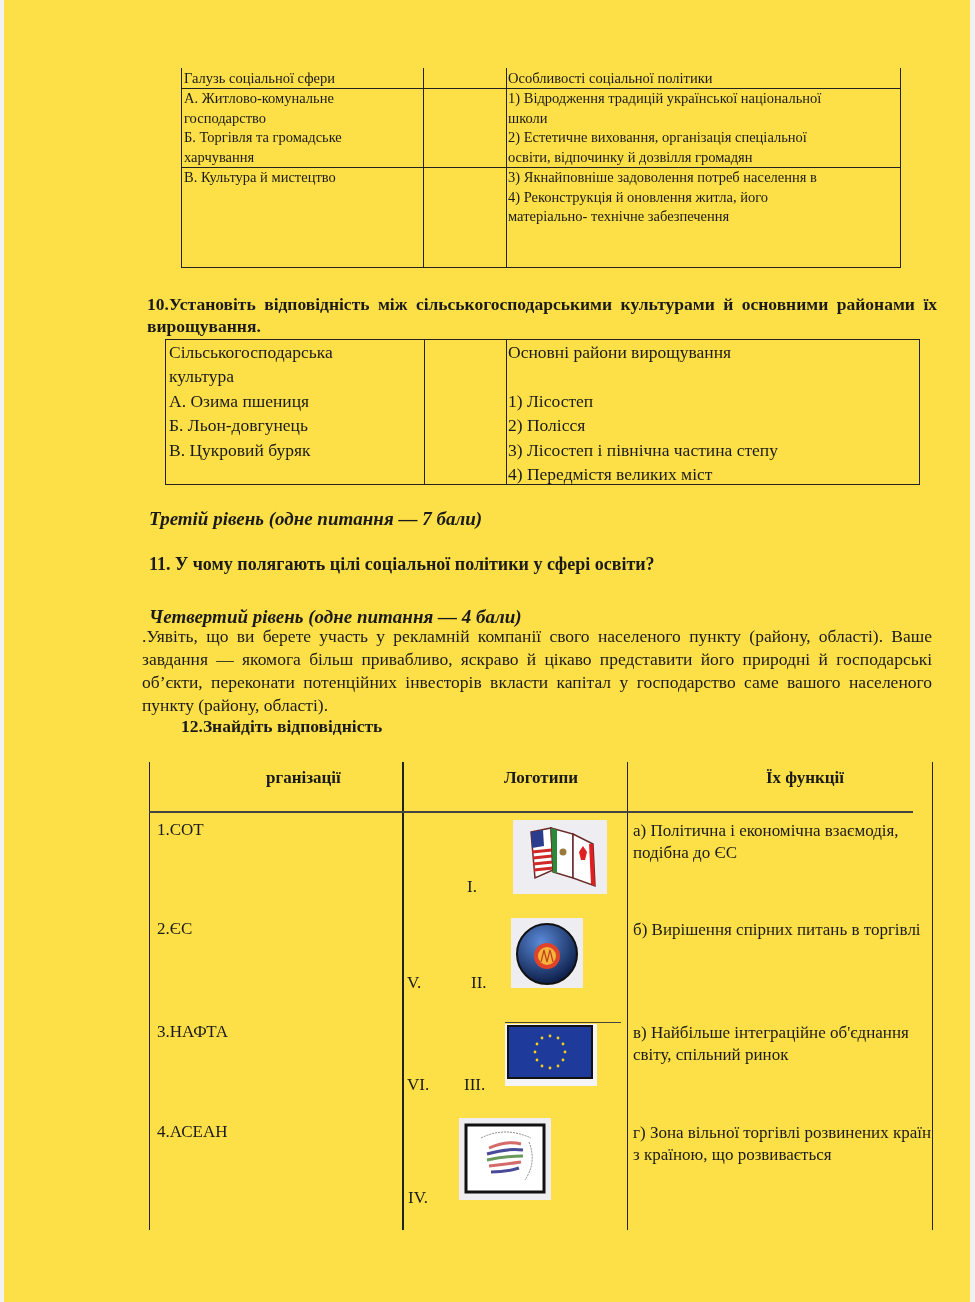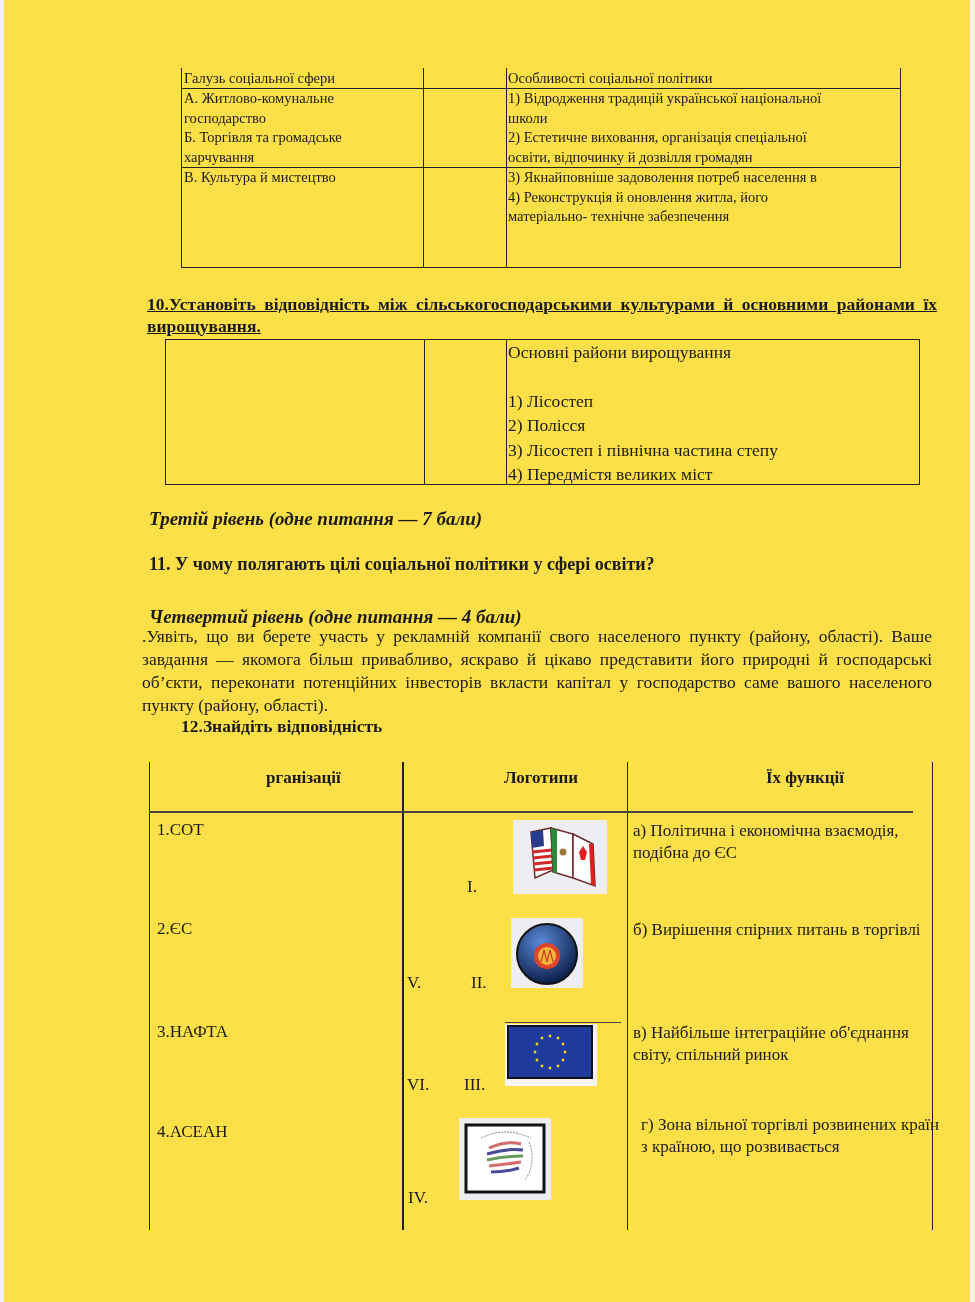--- a/index.html
+++ b/index.html
@@ -8,21 +8,21 @@
   .page { position: absolute; left: 4px; top: 0; width: 966px; height: 1302px; background: #fde047; }
   .abs { position: absolute; }
 
   
   .t1 { left: 177px; top: 68px; width: 720px; height: 200px; font-size: 14.5px; line-height: 19.6px; }
   .t1 .vline { position: absolute; top: 0; bottom: 0; width: 1px; background: #222; }
   .t1 .hline { position: absolute; left: 0; right: 0; height: 1px; background: #222; }
   .t1 .cell { position: absolute; white-space: nowrap; }
 
   
-  .q10 { left: 143px; top: 293px; width: 790px; font-size: 17.5px; font-weight: bold; line-height: 22px; text-align: justify; text-decoration: underline; }
+  .q10 { left: 143px; top: 293px; width: 790px; font-size: 17.5px; font-weight: bold; line-height: 22px; text-align: justify; }
   .t2 { left: 161px; top: 339px; width: 755px; height: 146px; border: 1px solid #222; font-size: 17.5px; line-height: 24.4px; }
   .t2 .vline { position: absolute; top: 0; bottom: 0; width: 1px; background: #222; }
   .t2 .cell { position: absolute; white-space: nowrap; }
 
   .lvl { font-weight: bold; font-style: italic; font-size: 19px; }
   .q11 { font-weight: bold; font-size: 18px; }
   .para { left: 138px; top: 625px; width: 790px; font-size: 17.5px; line-height: 23px; text-align: justify; }
   .q12 { left: 177px; top: 716px; font-size: 17.5px; font-weight: bold; }
 
   
@@ -72,20 +72,27 @@
       <div>4) Реконструкція й оновлення житла, його</div>
       <div>матеріально- технічне забезпечення</div>
     </div>
   </div>
 
   <div class="abs q10">10.Установіть відповідність між сільськогосподарськими культурами й основними районами їх вирощування.</div>
 
   <div class="abs t2">
     <div class="vline" style="left:258px;"></div>
     <div class="vline" style="left:340px;"></div>
+    <div class="cell" style="left:3px; top:0;">
+      <div>Сільськогосподарська</div>
+      <div>культура</div>
+      <div>А. Озима пшениця</div>
+      <div>Б. Льон-довгунець</div>
+      <div>В. Цукровий буряк</div>
+    </div>
     <div class="cell" style="left:342px; top:0;">
       <div>Основні райони вирощування</div>
       <div style="height:24.4px;"></div>
       <div>1) Лісостеп</div>
       <div>2) Полісся</div>
       <div>3) Лісостеп і північна частина степу</div>
       <div>4) Передмістя великих міст</div>
     </div>
   </div>
 
@@ -108,21 +115,21 @@
     <div class="hd" style="left:617px;">Їх функції</div>
 
     <div class="org" style="top:58px;">1.СОТ</div>
     <div class="org" style="top:157px;">2.ЄС</div>
     <div class="org" style="top:260px;">3.НАФТА</div>
     <div class="org" style="top:360px;">4.АСЕАН</div>
 
     <div class="func" style="top:58px;">а) Політична і економічна взаємодія, подібна до ЄС</div>
     <div class="func" style="top:157px;">б) Вирішення спірних питань в торгівлі</div>
     <div class="func" style="top:260px;">в) Найбільше інтеграційне об'єднання світу, спільний ринок</div>
-    <div class="func" style="top:352px;margin-left:8px;">г) Зона вільної торгівлі розвинених країн з країною, що розвивається</div>
+    <div class="func" style="top:360px;">г) Зона вільної торгівлі розвинених країн з країною, що розвивається</div>
 
     <div class="roman" style="left:318px; top:115px;">I.</div>
     <div class="roman" style="left:258px; top:211px;">V.</div>
     <div class="roman" style="left:322px; top:211px;">II.</div>
     <div class="roman" style="left:258px; top:313px;">VI.</div>
     <div class="roman" style="left:315px; top:313px;">III.</div>
     <div class="roman" style="left:259px; top:426px;">IV.</div>
 
     <div class="logo" style="left:364px; top:58px; width:94px; height:74px;">
       <svg width="94" height="74" viewBox="0 0 94 74">

